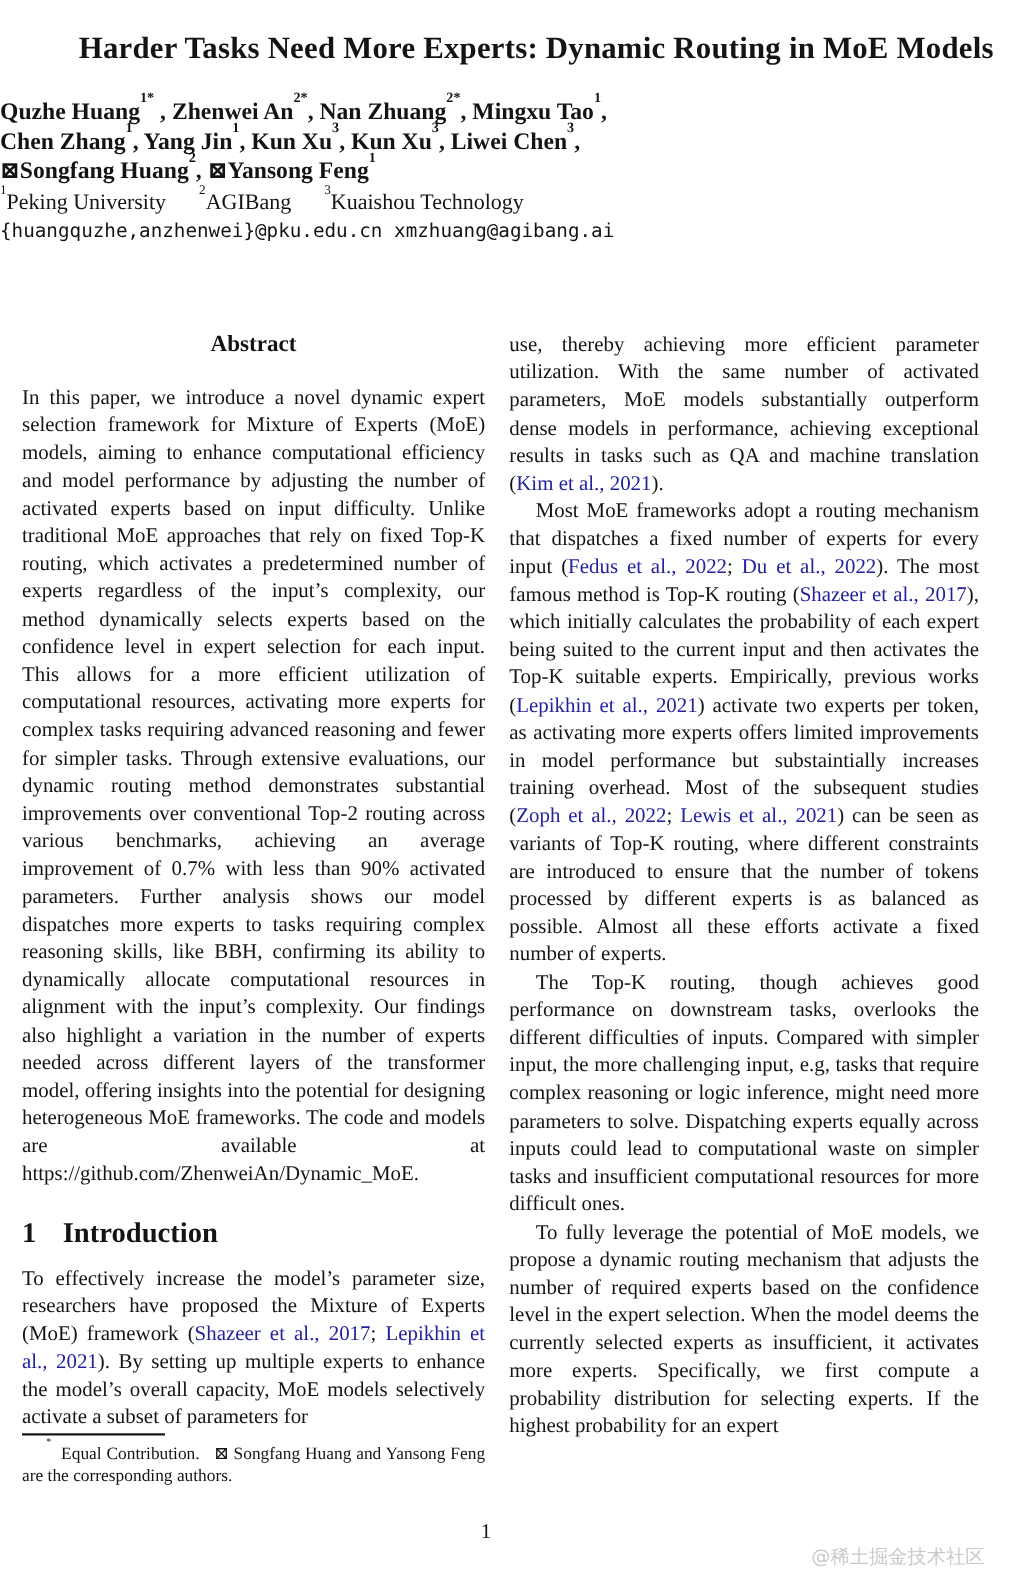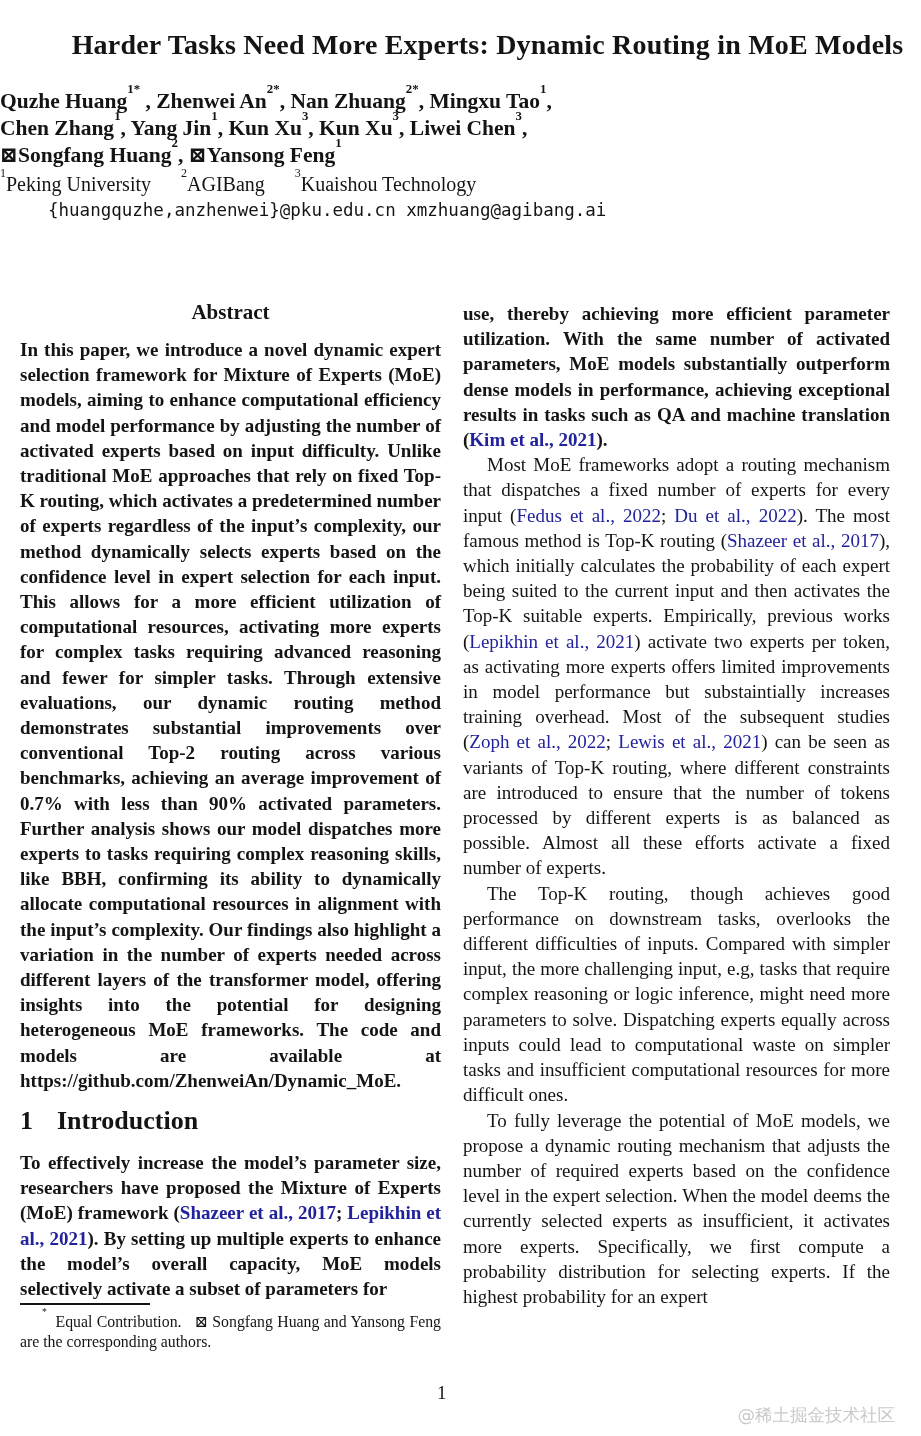--- a/index.html
+++ b/index.html
@@ -9,41 +9,41 @@
   }
   .title {
     position:absolute; top:29px; left:0; width:921px; text-align:center;
     font-size:28px; font-weight:bold; letter-spacing:0.2px;margin-left:27px;
   }
   .authors { position:absolute; top:88px; left:0; width:921px; text-align:left; }
   .author-line { font-size:21.5px; font-weight:bold; line-height:27px; }
   .affil-line { font-size:20px; line-height:26px; margin-top:2px; }
   .email-line {
     font-family:"DejaVu Sans Mono","Liberation Mono",monospace;
-    font-size:17.5px; line-height:26px;margin-left:48px;
+    font-size:17.5px; line-height:26px;
   }
   sup { font-size:60%; line-height:0; position:relative; top:-0.55em; }
   .cite { color:#22229c; }
   .col-left { position:absolute; left:20px; top:300px; width:421px; }
   .col-right { position:absolute; left:463px; top:301px; width:427px; }
   .abstract-heading {
-    text-align:center; font-size:21px; font-weight:bold; margin-bottom:12px;
+    text-align:center; font-size:21px; font-weight:bold; margin-bottom:24px;
   }
   .abstract-body {
     margin-left:30px; margin-right:39px; text-align:justify;
     font-size:17.9px; line-height:23.3px; word-break:normal;
   }
   .section-heading {
     position:absolute; left:20px; top:1106px; width:421px;
     font-size:26px; font-weight:bold;
   }
   .sec-num { margin-right:24px; }
   .intro-para { position:absolute; left:20px; top:1150px; width:421px; }
   .para { text-align:justify; text-indent:24px; margin:0; font-size:19px; line-height:25.2px; }
-  .para.noindent { text-indent:0;font-weight:bold; }
+  .para.noindent { text-indent:0; }
   .footnote { position:absolute; left:20px; top:1303px; width:421px; }
   .footnote-rule { width:130px; height:1.5px; background:#141414; margin-bottom:7px; }
   .footnote-text { font-size:15.8px; line-height:20.5px; text-align:justify; text-indent:22px; }
   .page-number { position:absolute; left:437px; top:1382px; width:40px; font-size:19px; }
   .watermark {
     position:absolute; right:26px; top:1403px; color:#c9c9c9;
     font-family:"DejaVu Sans","Liberation Sans",sans-serif; font-size:17.5px;
   }
 </style>
 </head>

